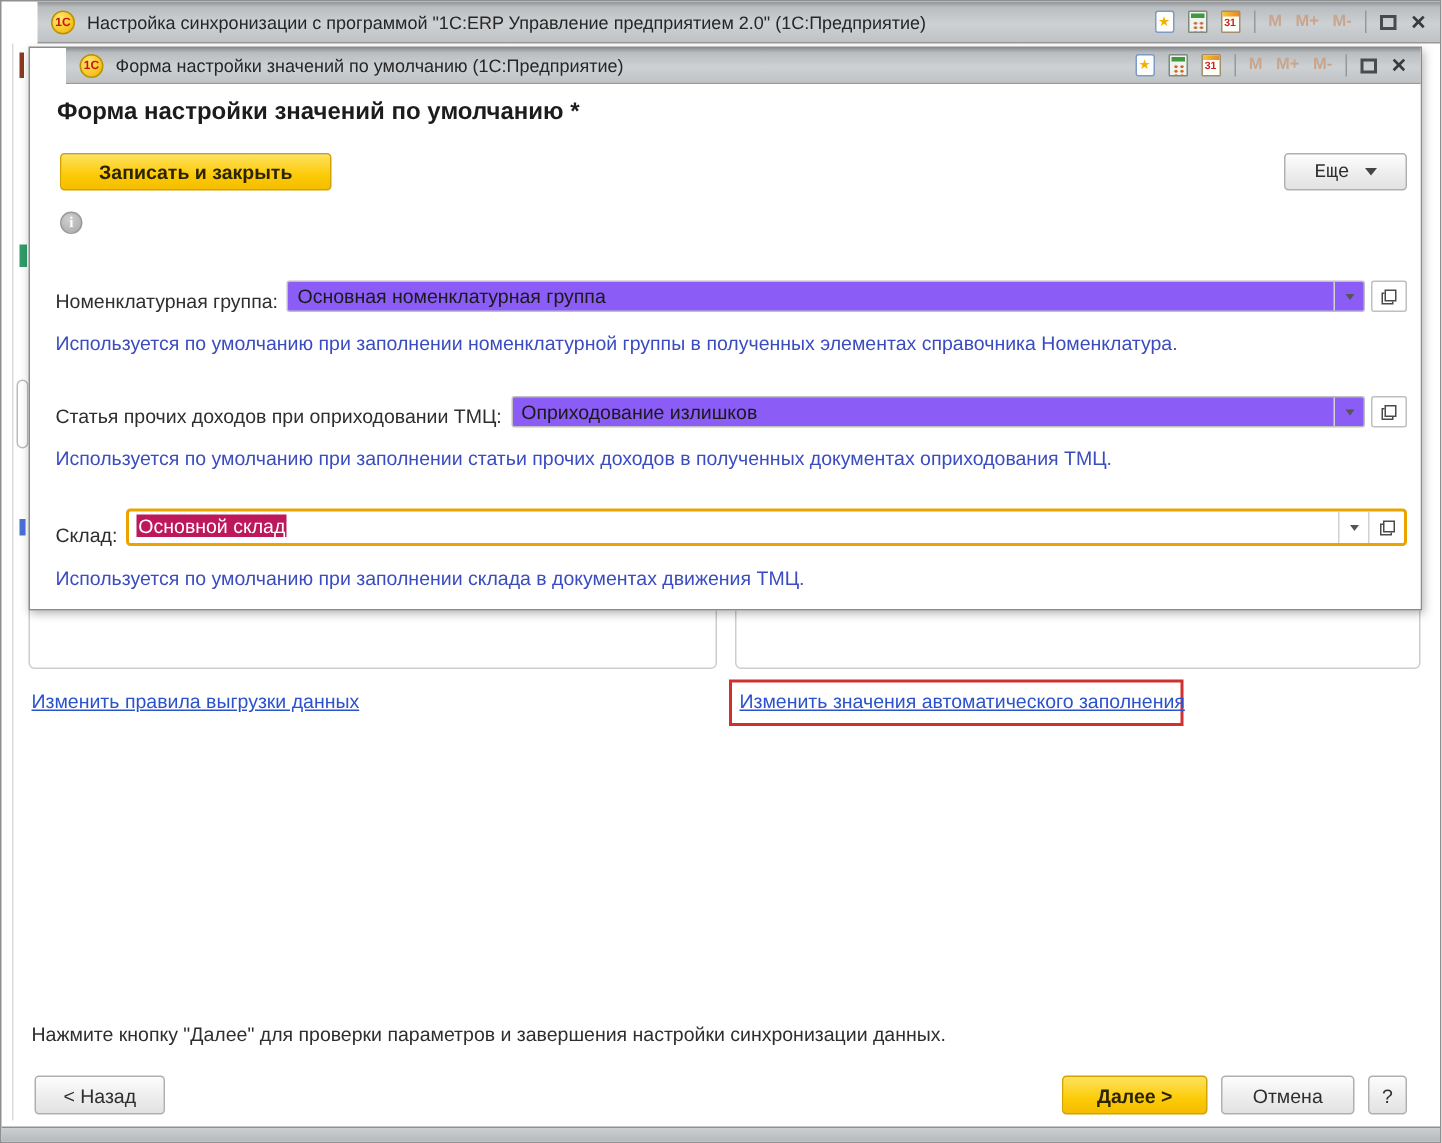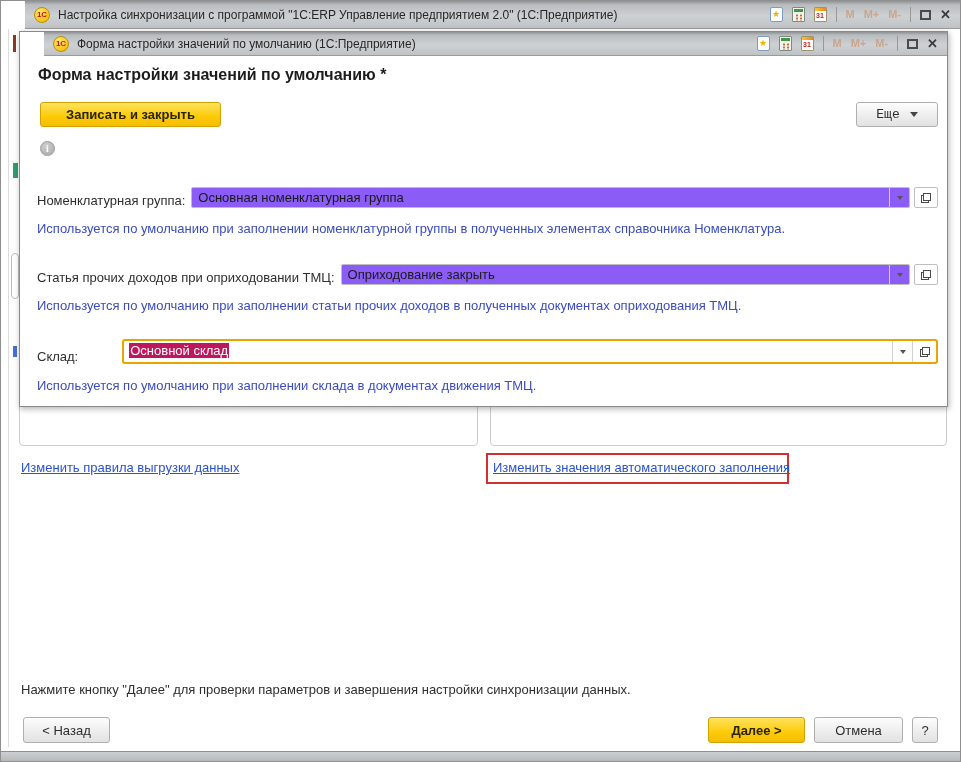--- a/index.html
+++ b/index.html
@@ -131,21 +131,21 @@
   .info-row { position:absolute; left:20px; right:12px; top:85px; display:flex; align-items:flex-start; gap:9px; }
   .info-icon {
     flex:0 0 auto; width:15px; height:15px; border-radius:50%;
     background:radial-gradient(circle at 38% 30%, #cfcfcf, #a8a8a8); border:1px solid #9a9a9a;
     display:flex; align-items:center; justify-content:center;
   }
   .info-icon::before { content:'i'; font-family:"Liberation Serif", serif; font-size:10px; font-weight:bold; color:#fff; }
   .info-text { font-size:13px; color:#3c3c3c; }
 
   .field-row { position:absolute; left:17px; right:9px; display:flex; align-items:flex-end; }
-  .row-f1 { top:131px; }  .row-f2 { top:208px; }  .row-f3 { top:283px;gap:38px; }
+  .row-f1 { top:131px; }  .row-f2 { top:208px; }  .row-f3 { top:283px; }
   .field-label { font-size:13px; color:#2e2e2e; white-space:nowrap; margin-right:6px; }
   .input-group {
     flex:1; display:flex; align-items:stretch; height:21px;
     border:1px solid #bfbfbf; border-radius:2px; background:#8b5cf6;
   }
   .input-value { flex:1; font-size:13px; color:#1a1a1a; padding:2px 6px; white-space:nowrap; overflow:hidden; }
   .dd-btn { flex:0 0 20px; border-left:1px solid #d2d2d2; display:flex; align-items:center; justify-content:center; cursor:pointer; }
   .dd-btn .caret-down { border-left-width:3.5px; border-right-width:3.5px; border-top-width:4.5px; border-top-color:#555; }
   .open-btn {
     flex:0 0 auto; width:24px; height:21px; margin-left:4px;
@@ -259,21 +259,21 @@
         </div>
         <span class="open-btn">
             <span class="ovl-icon"></span>
           </span>
       </div>
       <div class="hint hint-1">Используется по умолчанию при заполнении номенклатурной группы в полученных элементах справочника Номенклатура.</div>
 
       <div class="field-row row-f2">
         <span class="field-label">Статья прочих доходов при оприходовании ТМЦ:</span>
         <div class="input-group">
-          <span class="input-value">Оприходование закрыть</span>
+          <span class="input-value">Оприходование излишков</span>
           <span class="dd-btn">
               <span class="caret-down"></span>
             </span>
         </div>
         <span class="open-btn">
             <span class="ovl-icon"></span>
           </span>
       </div>
       <div class="hint hint-2">Используется по умолчанию при заполнении статьи прочих доходов в полученных документах оприходования ТМЦ.</div>
 

